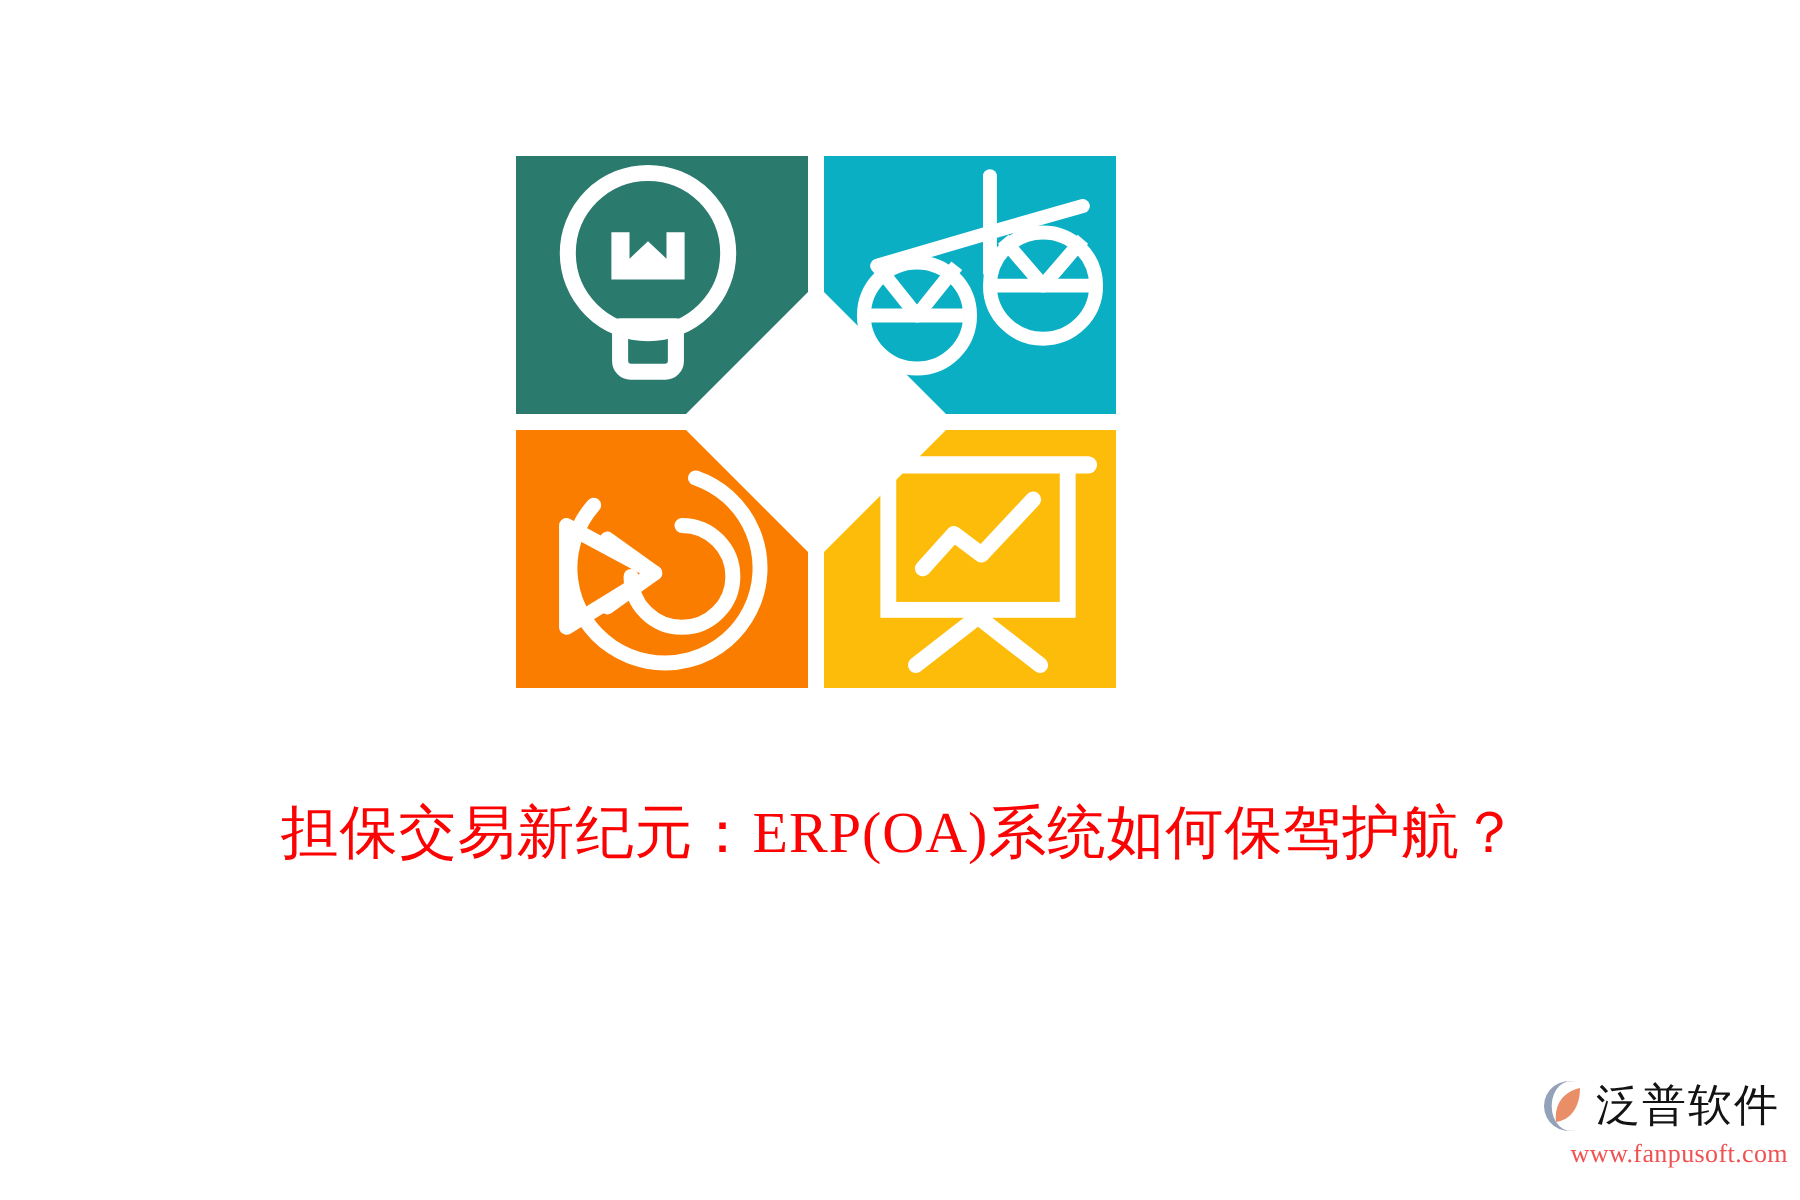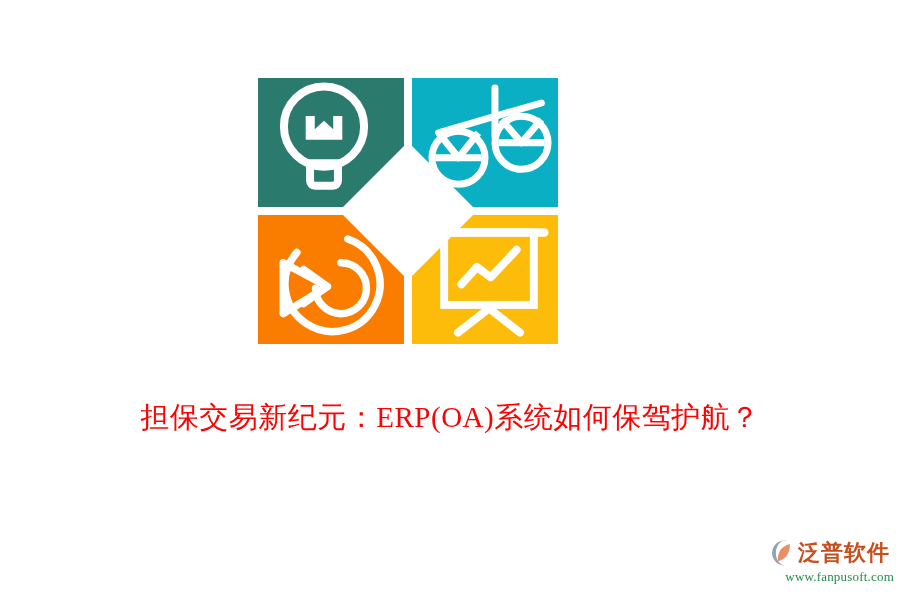--- a/index.html
+++ b/index.html
@@ -81,30 +81,30 @@
     height: 48px;
     opacity: 0.92;
   }
   #wm-row {
     display: flex;
     align-items: center;
     height: 30px;
   }
   #wm-mark { width: 30px; height: 30px; flex: 0 0 30px; }
   #wm-brand {
-    color: #c2410c;
+    color: #000000;
     font-size: 22px;
     line-height: 26px;
-    font-weight: bold;
+    font-weight: normal;
     letter-spacing: 1px;
     font-family: "Liberation Sans", "DejaVu Sans", sans-serif;
     margin-left: 2px;
   }
   #wm-url {
-    color: #15803d;
+    color: #ef4444;
     font-size: 13px;
     line-height: 16px;
     letter-spacing: 0.2px;
     text-align: right;
     font-family: "Liberation Serif", "DejaVu Serif", serif;
     width: 128px;
     margin-top: 1px;
   }
 </style>
 </head>

